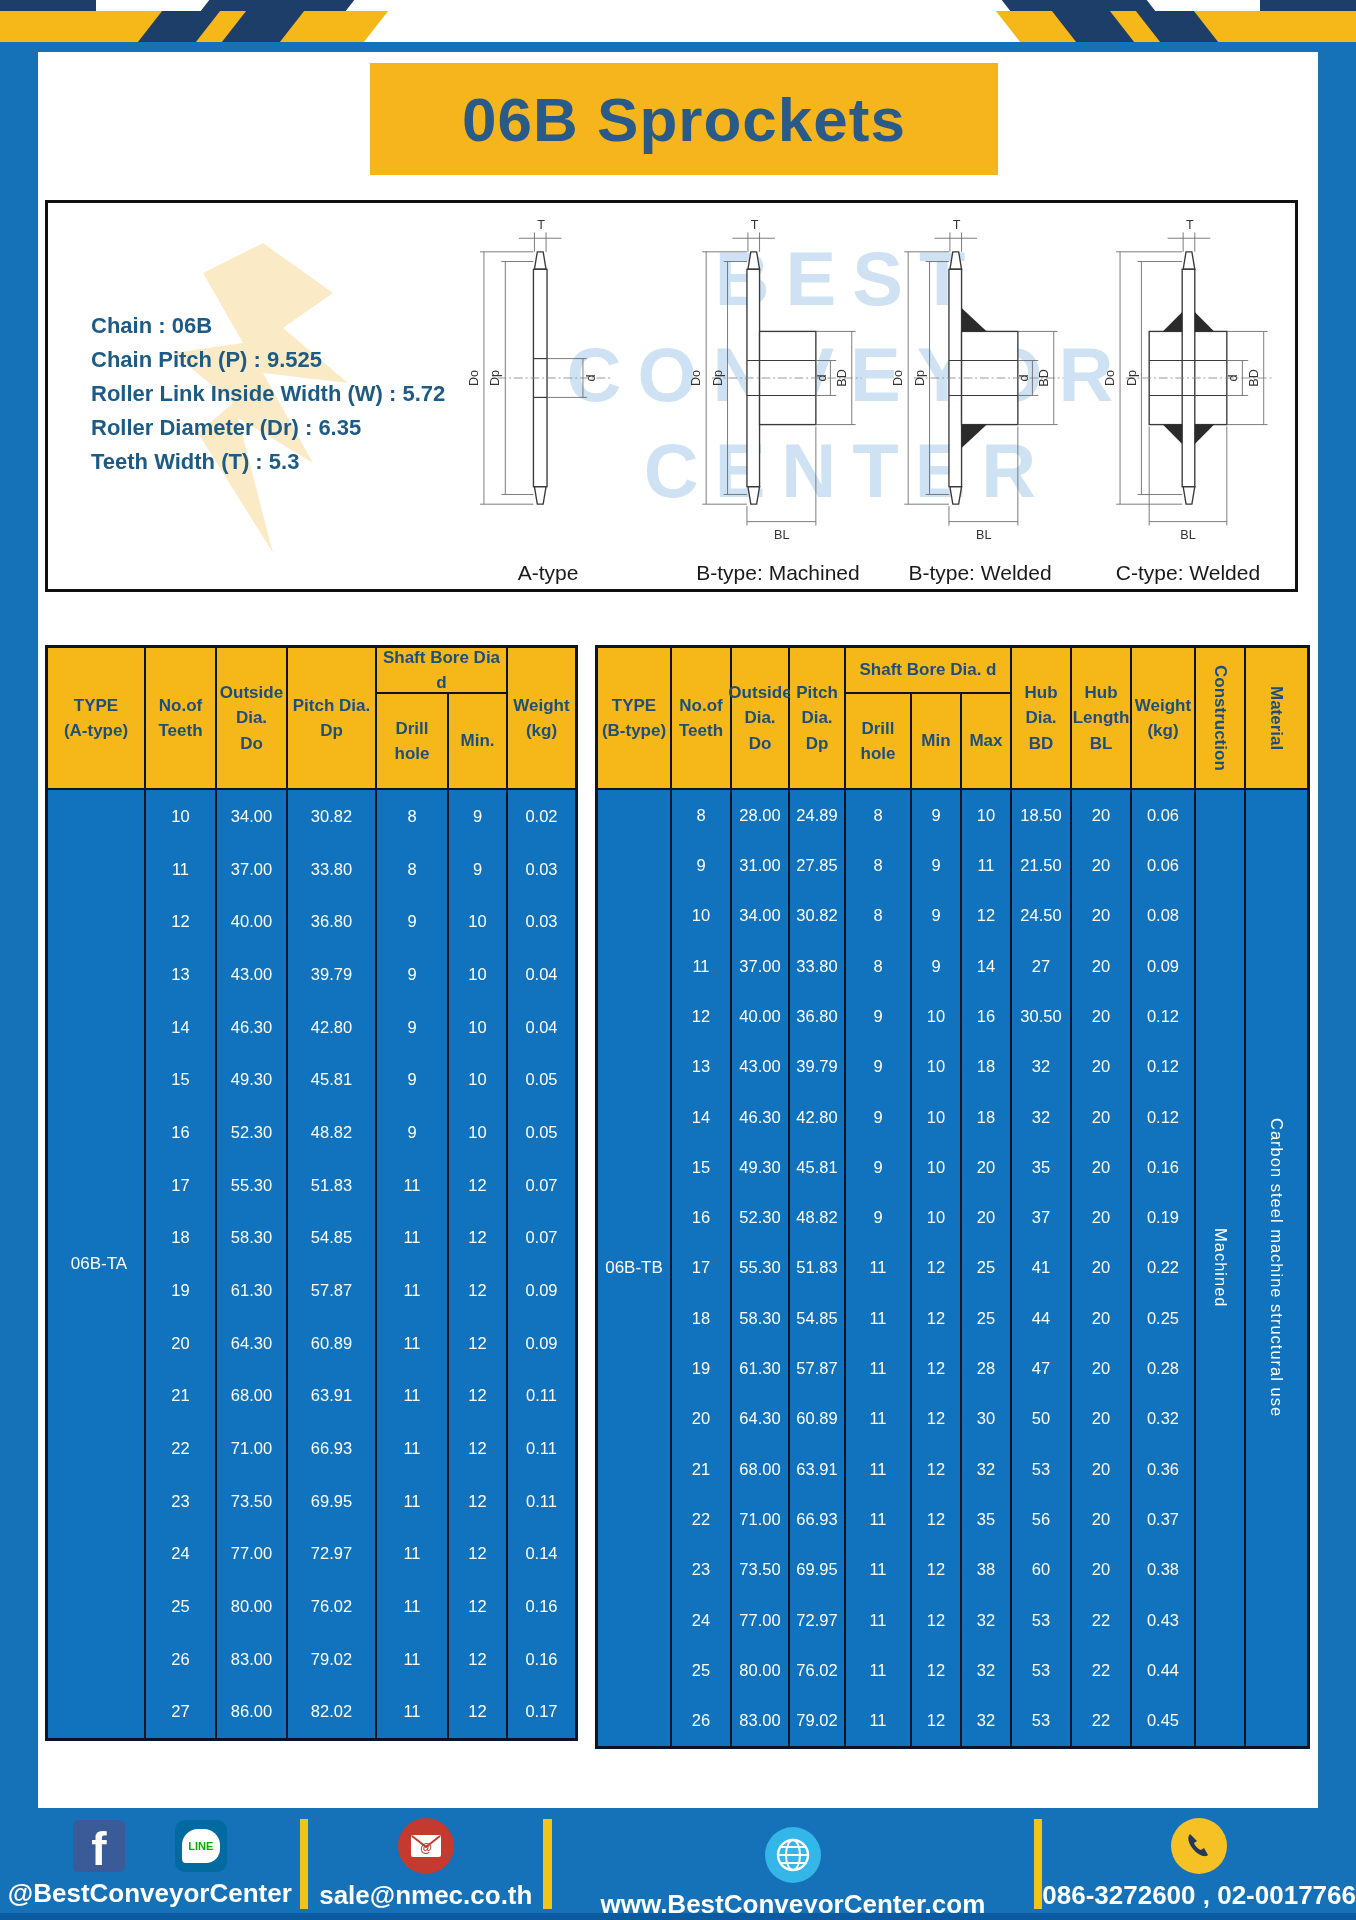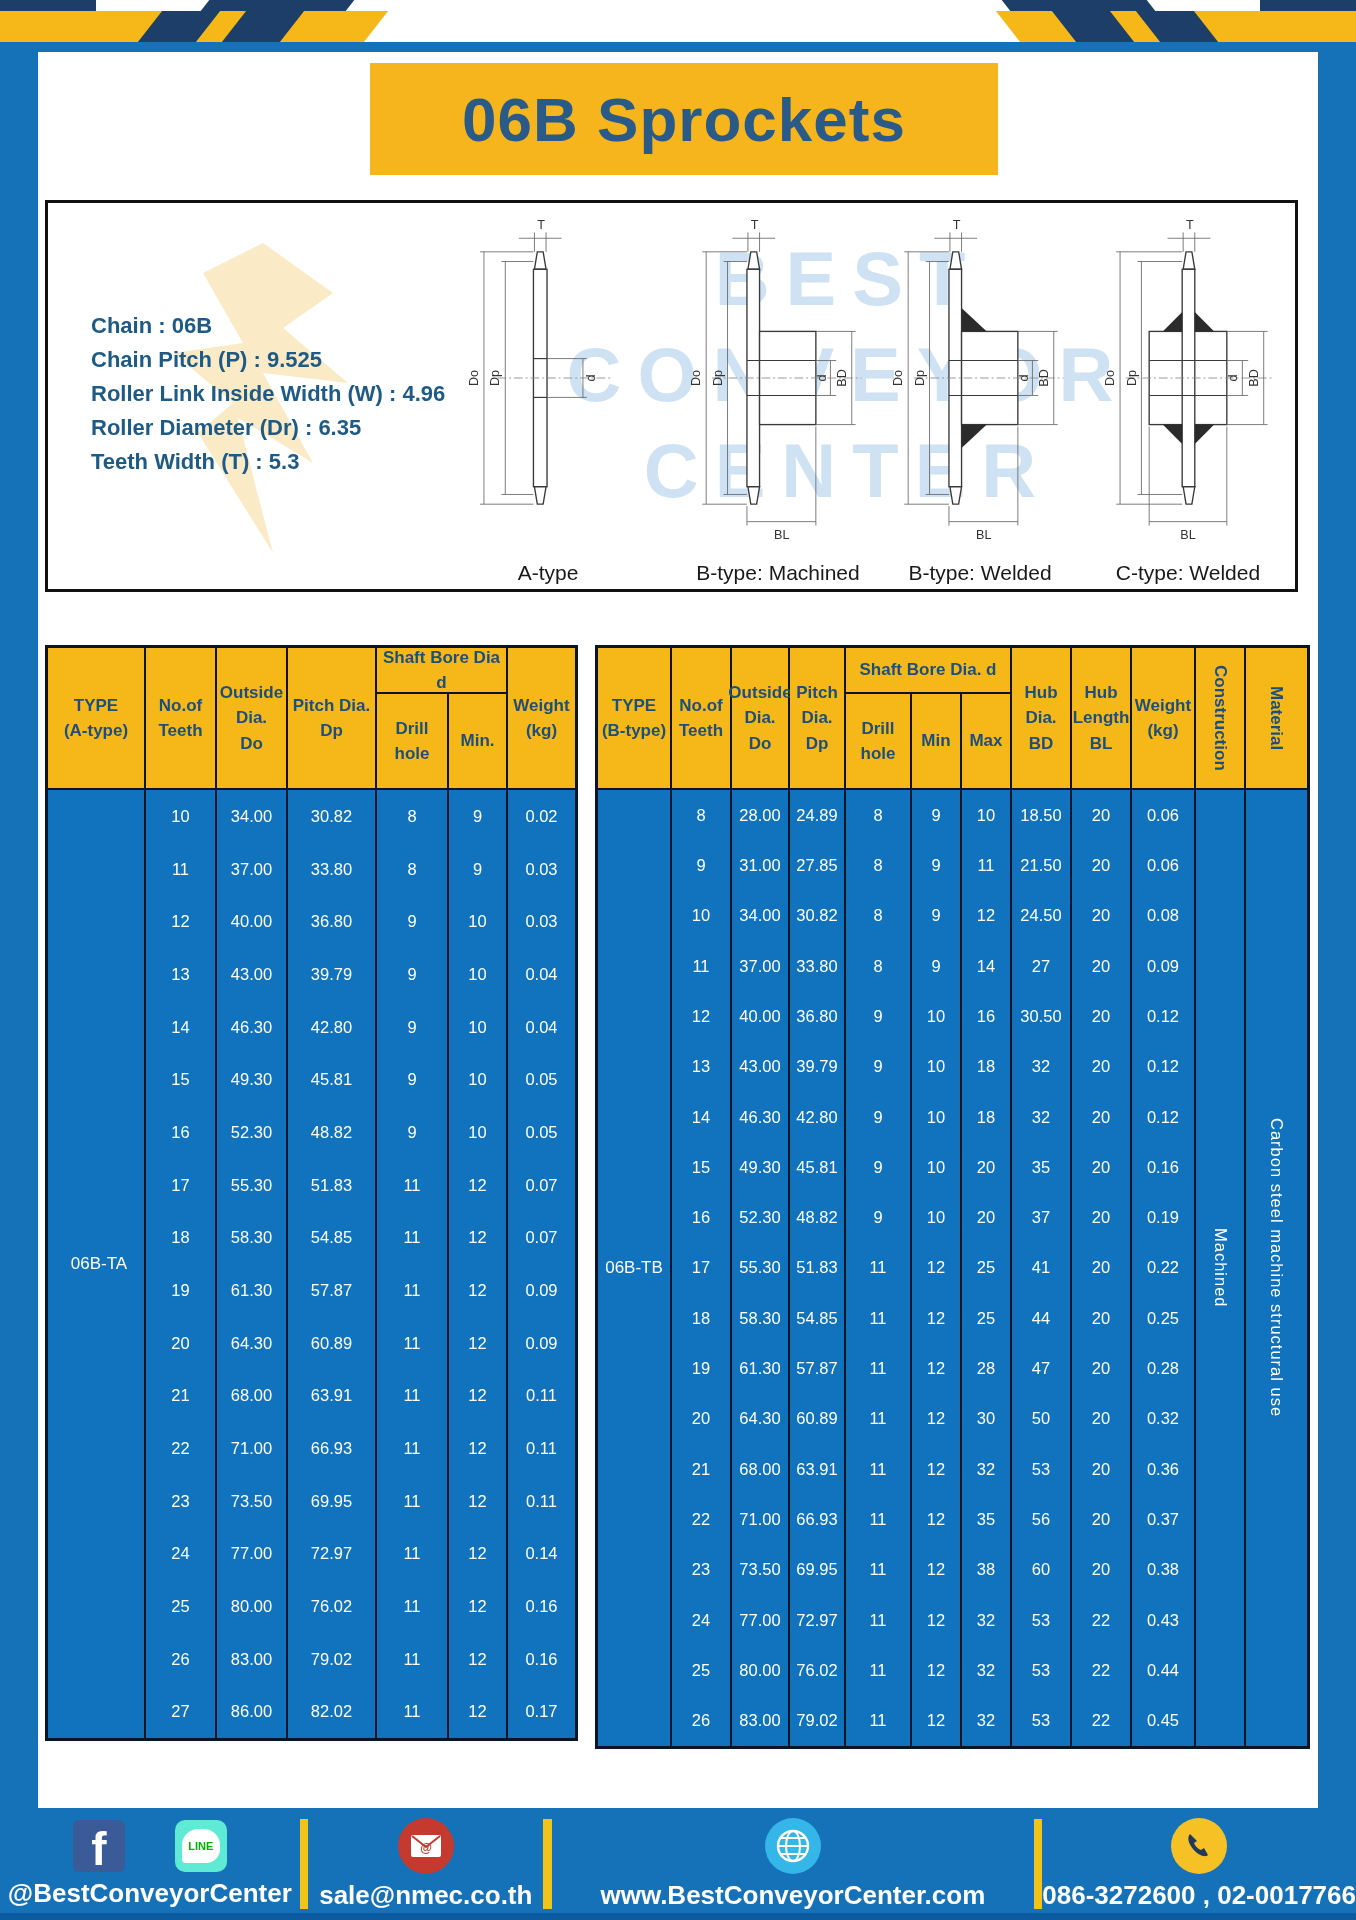--- a/index.html
+++ b/index.html
@@ -62,26 +62,26 @@
   #tableB .trow { grid-template-columns:58px 56px 54px 64px 48px 48px 58px 58px 62px; }
   .tcell { background:#1173bd; color:#ffffff; font-size:16.5px; display:flex; align-items:center; justify-content:center; }
   .vcol { display:flex; align-items:center; justify-content:center; background:#1173bd; color:#ffffff; }
   .vtext { writing-mode:vertical-rl; text-orientation:mixed; font-size:16.5px; letter-spacing:1px; white-space:nowrap; }
   .hvert { writing-mode:vertical-rl; text-orientation:mixed; white-space:nowrap; }
   .w50 { width:48px; } .w61 { width:61px; }
 
   
   .footer { position:absolute; left:0; top:1808px; width:1356px; height:112px; z-index:3; display:flex; align-items:center; }
   .f-sec { display:flex; flex-direction:column; align-items:center; justify-content:center; gap:6px; height:100%; }
-  .f-sec.s1 { width:316px; } .f-sec.s2 { width:248px; } .f-sec.s3 { width:508px; } .f-sec.s4 { flex:1; }
+  .f-sec.s1 { width:316px; } .f-sec.s2 { width:248px; } .f-sec.s3 { width:508px;justify-content:flex-end; } .f-sec.s4 { flex:1; }
   .f-div { width:9px; height:90px; background:#f2c318; }
   .f-label { font-size:26px; font-weight:bold; color:#ffffff; white-space:nowrap; }
   .f-icons { display:flex; gap:10px; align-items:center; }
   .icon-fb { width:52px; height:52px; background:#3a5a98; border-radius:6px; color:#ffffff; font-size:46px; font-weight:bold; display:flex; align-items:flex-end; justify-content:center; line-height:0.95; overflow:hidden; }
-  .icon-line { width:52px; height:52px; background:#5eead4; border-radius:10px; display:flex; align-items:center; justify-content:center;margin-left:40px; }
+  .icon-line { width:52px; height:52px; background:#0369a1; border-radius:10px; display:flex; align-items:center; justify-content:center;margin-left:40px; }
   .line-bubble { width:38px; height:34px; background:#ffffff; border-radius:16px 16px 14px 4px; display:flex; align-items:center; justify-content:center; font-size:11px; font-weight:bold; color:#00b300; }
   .icon-round { width:56px; height:56px; border-radius:50%; display:flex; align-items:center; justify-content:center; }
   .icon-mail { background:#c43a2e; }
   .icon-globe { background:#35b6e9; }
   .icon-phone { background:#f6c124; }
 </style>
 </head>
 <body>
 
 <div class="page">
@@ -116,21 +116,21 @@
       </div>
       <div class="watermark">
         <div>BEST</div>
         <div>CONVEYOR</div>
         <div>CENTER</div>
       </div>
 
       <div class="specs">
         <div>Chain  : 06B</div>
         <div>Chain Pitch (P)  :  9.525</div>
-        <div>Roller Link Inside Width (W)  :  4.96</div>
+        <div>Roller Link Inside Width (W)  :  5.72</div>
         <div>Roller Diameter (Dr)  : 6.35</div>
         <div>Teeth Width (T)  :  5.3</div>
       </div>
 
       <div class="dia-wrap" style="left:390px;">
         <svg viewBox="0 0 220 340">
           <line class="dthin" x1="96" y1="40" x2="96" y2="20"></line>
             <line class="dthin" x1="108" y1="40" x2="108" y2="20"></line>
           <line class="dthin" x1="80" y1="26" x2="124" y2="26"></line>
           <text class="dtxt" x="99" y="16">T</text>

